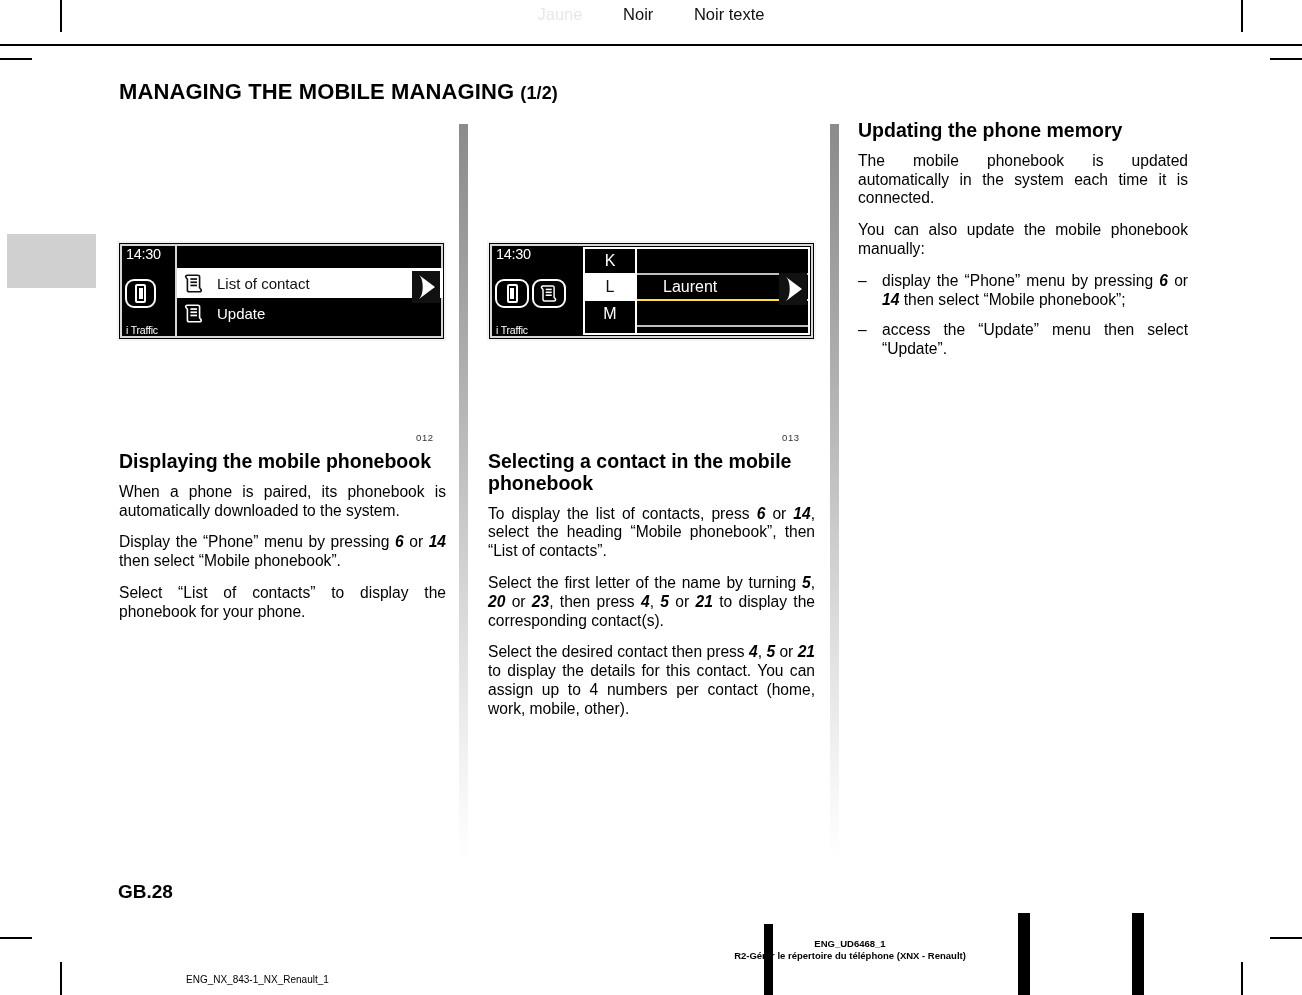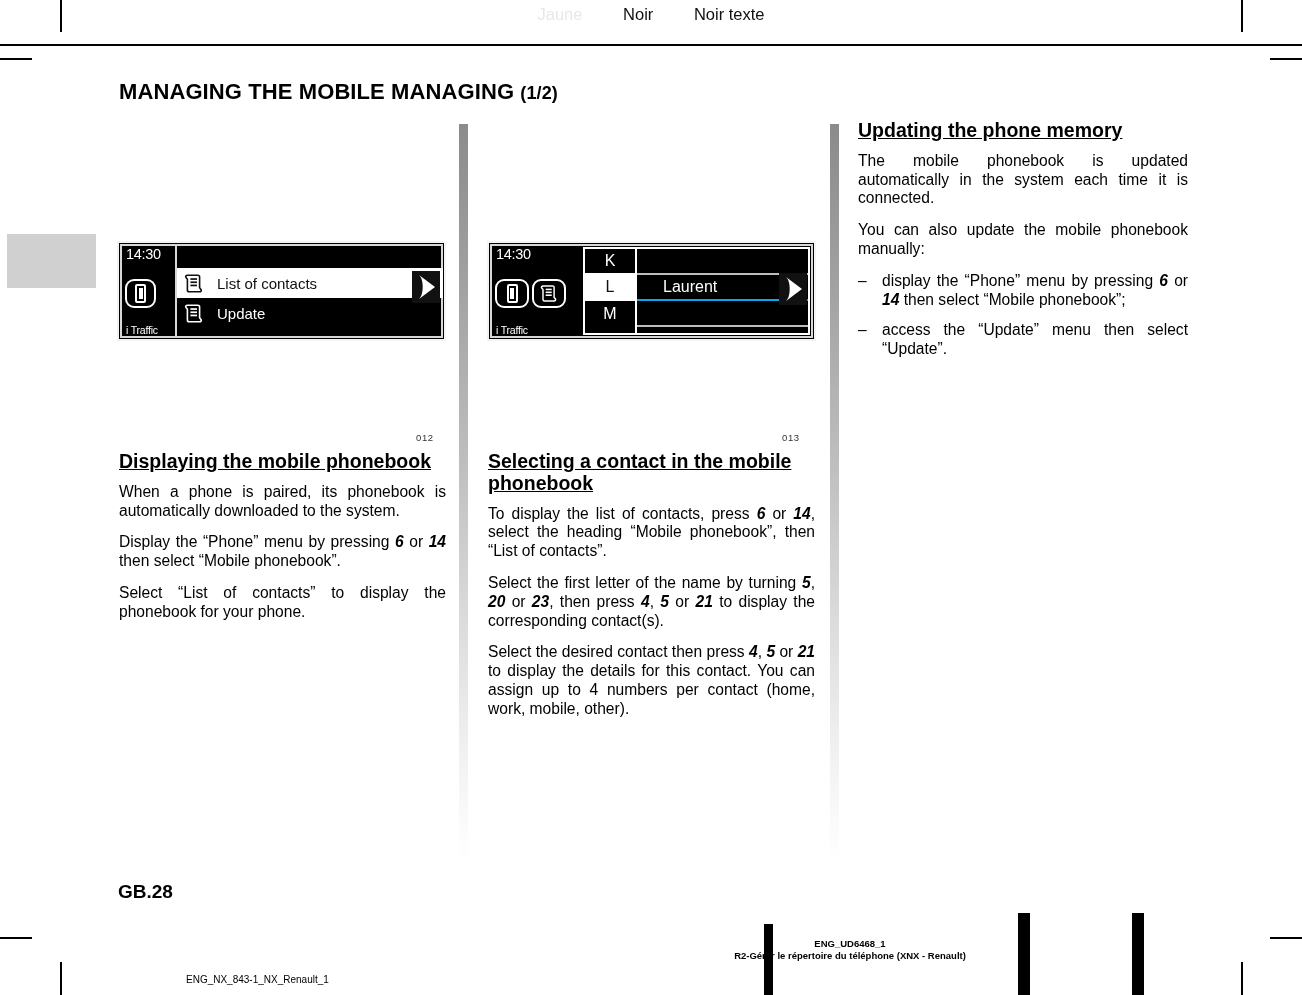--- a/index.html
+++ b/index.html
@@ -75,21 +75,20 @@
   .col { position: absolute; top: 120px; }
   .col-1 { left: 119px;  width: 327px; }
   .col-2 { left: 488px;  width: 327px; }
   .col-3 { left: 858px;  width: 330px; }
 
   h2.sec {
     font-size: 19.5px;
     font-weight: bold;
     line-height: 1.12;
     margin: 0 0 10px 0;
-    text-decoration: underline;
   }
   p.body {
     font-size: 15.6px;
     line-height: 1.205;
     margin: 0 0 13px 0;
     text-align: justify;
     text-justify: inter-word;
   }
   p.body b, p.body .num { font-weight: bold; font-style: italic; }
 
@@ -213,21 +212,21 @@
   .letter-cell.sel { background: #fff; color: #111; }
   .names { flex: 1 1 auto; display: flex; flex-direction: column; border-left: 2px solid #fff; }
   .name-cell {
     height: 26px;
     display: flex; align-items: center;
     padding-left: 26px;
     font-size: 16px;
     border-bottom: 2px solid #bdbdbd;
   }
   .name-cell:last-child { border-bottom: none; }
-  .name-cell.sel { border-bottom: 2px solid #0ea5e9; }
+  .name-cell.sel { border-bottom: 2px solid #fde047; }
   .name-cell.empty { border-bottom: 2px solid #bdbdbd; }
 
   .dev2-inner {
     flex: 1 1 auto;
     display: flex;
     border: 2px solid #fff;
     margin: 3px 3px 3px 0;
     position: relative;
   }
 
@@ -320,21 +319,21 @@
 
       <div class="dev-row sel">
         <span class="rowicon ico-list">
           <svg width="22" height="22" viewBox="0 0 22 22">
             <path d="M4.5 3.2 C3 3.2 2.2 4.6 3 5.6 L4.4 7.2 L4.4 18.2 C4.4 19.2 5.2 19.8 6.2 19.8 L16.5 19.8 C18 19.8 18.8 18.4 18 17.4 L16.6 15.8 L16.6 4.8 C16.6 3.8 15.8 3.2 14.8 3.2 Z" fill="none" stroke="#111" stroke-width="1.6"></path>
             <rect x="7.4" y="6.2" width="6.6" height="1.7" fill="#111"></rect>
             <rect x="7.4" y="9.4" width="6.6" height="1.7" fill="#111"></rect>
             <rect x="7.4" y="12.6" width="6.6" height="1.7" fill="#111"></rect>
           </svg>
         </span>
-        <span class="rowlabel">List of contacts</span>
+        <span class="rowlabel">List of contact</span>
       </div>
 
       <div class="dev-row">
         <span class="rowicon ico-list">
           <svg width="22" height="22" viewBox="0 0 22 22">
             <path d="M4.5 3.2 C3 3.2 2.2 4.6 3 5.6 L4.4 7.2 L4.4 18.2 C4.4 19.2 5.2 19.8 6.2 19.8 L16.5 19.8 C18 19.8 18.8 18.4 18 17.4 L16.6 15.8 L16.6 4.8 C16.6 3.8 15.8 3.2 14.8 3.2 Z" fill="none" stroke="#fff" stroke-width="1.6"></path>
             <rect x="7.4" y="6.2" width="6.6" height="1.7" fill="#fff"></rect>
             <rect x="7.4" y="9.4" width="6.6" height="1.7" fill="#fff"></rect>
             <rect x="7.4" y="12.6" width="6.6" height="1.7" fill="#fff"></rect>
           </svg>

